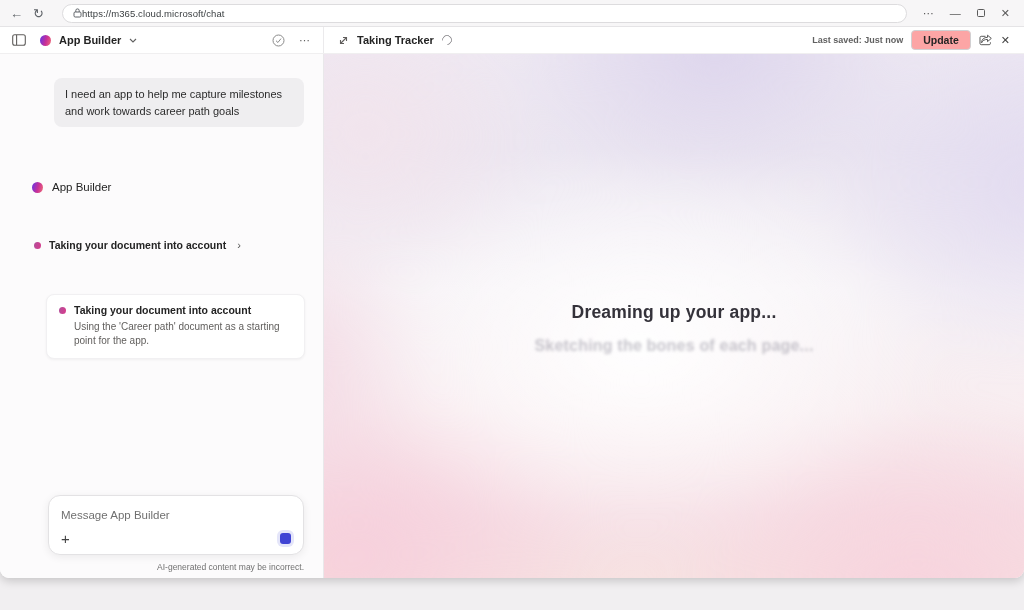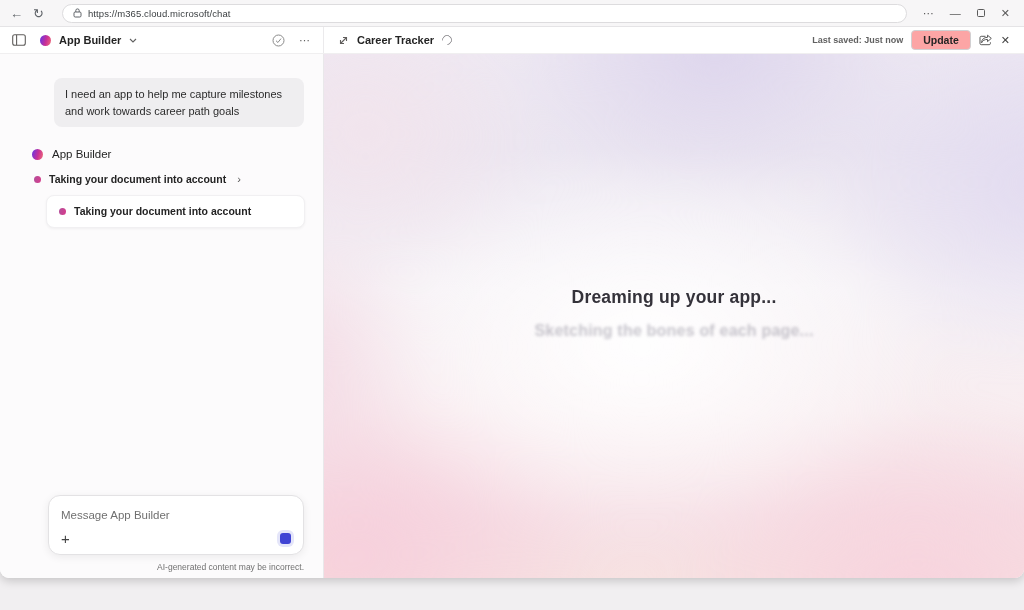--- a/index.html
+++ b/index.html
@@ -17,21 +17,21 @@
   }
   
   .chrome {
     height:27px; background:#f7f6f7; border-bottom:1px solid #e5e4e6;
     display:flex; align-items:center; padding:0 10px; gap:10px;
   }
   .nav-glyph { font-size:13px; color:#5f6368; line-height:1; cursor:default; }
   .urlbar {
     flex:1; height:19px; margin:0 6px 0 8px; background:#ffffff;
     border:1px solid #dddcde; border-radius:10px;
-    display:flex; align-items:center; gap:6px; padding:0 10px;
+    display:flex; align-items:center; padding:0 10px;
     max-width:846px;
   }
   .urlbar .lock { display:flex; align-items:center; }
   .url-text { font-size:9.5px; color:#3c4043; letter-spacing:.1px; }
   .win-controls { display:flex; align-items:center; gap:16px; margin-left:auto; padding-right:4px; }
   .win-controls .glyph { font-size:11px; color:#5a5a5a; line-height:1; }
   .maximize-box { width:8px; height:8px; border:1px solid #5a5a5a; border-radius:1.5px; }
   
   .app-header {
     height:27px; background:#ffffff; display:flex; border-bottom:1px solid #f0eff0;
@@ -61,21 +61,21 @@
     height:20px; padding:0 11px; background:#fca5a5; border:1px solid #d1d0d2;
     border-radius:4px; font-size:10.5px; font-weight:bold; color:#242424;
     display:flex; align-items:center; font-family:inherit;
   }
   .icon-btn { display:flex; align-items:center; justify-content:center; background:none; border:none; }
   .close-x { font-size:11px; color:#424242; }
   
   .chat-panel {
     position:absolute; left:0; top:54px; width:324px; height:524px;
     background:#fcfbfc; border-right:1px solid #e9e8ea;
-    display:flex; flex-direction:column;
+    display:flex; flex-direction:column;gap:33px;
   }
   .bubble {
     margin:24px 19px 0 auto; max-width:250px;
     background:#efeef0; border-radius:8px; padding:8px 11px;
     font-size:11px; line-height:1.5; color:#2b2b2b;
   }
   .bot-row {
     display:flex; align-items:center; gap:9px; margin:21px 0 0 32px;
     font-size:11.5px; color:#242424;
   }
@@ -120,21 +120,21 @@
     background:
       radial-gradient(300px 210px at 55% 6%,  #dcd4ec 0%, rgba(220,212,236,0) 70%),
       radial-gradient(320px 260px at 94% 28%, #e2dbf0 0%, rgba(226,219,240,0) 70%),
       radial-gradient(260px 220px at 12% 20%, #f2e4ec 0%, rgba(242,228,236,0) 70%),
       radial-gradient(430px 280px at 46% 55%, #ffffff 0%, rgba(255,255,255,0) 72%),
       radial-gradient(260px 210px at 0% 58%,  #f3d7e2 0%, rgba(243,215,226,0) 70%),
       radial-gradient(340px 250px at 12% 88%, #f6cfdc 0%, rgba(246,207,220,0) 70%),
       radial-gradient(240px 190px at 2% 100%, #f8ded1 0%, rgba(248,222,209,0) 70%),
       radial-gradient(360px 270px at 80% 96%, #f7d2dd 0%, rgba(247,210,221,0) 70%);
   }
-  .loading-copy { position:absolute; left:0; right:0; top:233px; text-align:center; }
+  .loading-copy { position:absolute; left:0; right:0; top:248px; text-align:center; }
   .loading-title {
     font-size:17.5px; font-weight:600; color:#34323a; letter-spacing:.2px;
   }
   .loading-subtitle {
     margin-top:14px; font-size:16px; font-weight:600; color:#8f8c9a;
     opacity:.5; filter:blur(1.6px); letter-spacing:.2px;
   }
   svg { display:block; }
 </style>
 </head>
@@ -188,21 +188,21 @@
       </span>
     </div>
     <div class="app-header-right">
       <span class="icon-btn">
         <svg width="11" height="11" viewBox="0 0 11 11">
             <path d="M2.5 8.5 L8.5 2.5" stroke="#605e5c" stroke-width="1.1" fill="none"></path>
             <path d="M5 2.5 H8.5 V6" stroke="#605e5c" stroke-width="1.1" fill="none"></path>
             <path d="M6 8.5 H2.5 V5" stroke="#605e5c" stroke-width="1.1" fill="none"></path>
           </svg>
       </span>
-      <span class="hdr-title">Career Tracker</span>
+      <span class="hdr-title">Taking Tracker</span>
       <span class="spinner-ring"></span>
       <span class="last-saved">Last saved: Just now</span>
       <button class="update-btn">Update</button>
       <span class="icon-btn">
         <svg width="14" height="12" viewBox="0 0 14 12">
             <path d="M8.5 1.2 L12.3 4.4 L8.5 7.6 V5.4 C5.5 5.4 3.6 6.6 2.6 8.8 C2.6 5.2 5 3.4 8.5 3.3 Z" fill="none" stroke="#585858" stroke-width="1"></path>
             <path d="M6.5 2.3 H2.2 C1.5 2.3 1 2.8 1 3.5 V9.5 C1 10.2 1.5 10.7 2.2 10.7 H10.2 C10.9 10.7 11.4 10.2 11.4 9.5 V8.3" fill="none" stroke="#585858" stroke-width="1"></path>
           </svg>
       </span>
       <span class="close-x">✕</span>
@@ -221,20 +221,21 @@
       <span class="blob small"></span>
       <span>Taking your document into account</span>
       <span class="status-chevron">›</span>
     </div>
 
     <div class="status-card">
       <div class="status-card-head">
         <span class="blob small"></span>
         <span>Taking your document into account</span>
       </div>
+      <div class="status-card-desc">Using the 'Career path' document as a starting point for the app.</div>
     </div>
 
     <div class="composer-wrap">
       <div class="composer">
         <input type="text" placeholder="Message App Builder" style="">
         <div class="composer-row">
           <button class="plus-btn">+</button>
           <button class="stop-btn"></button>
         </div>
       </div>

